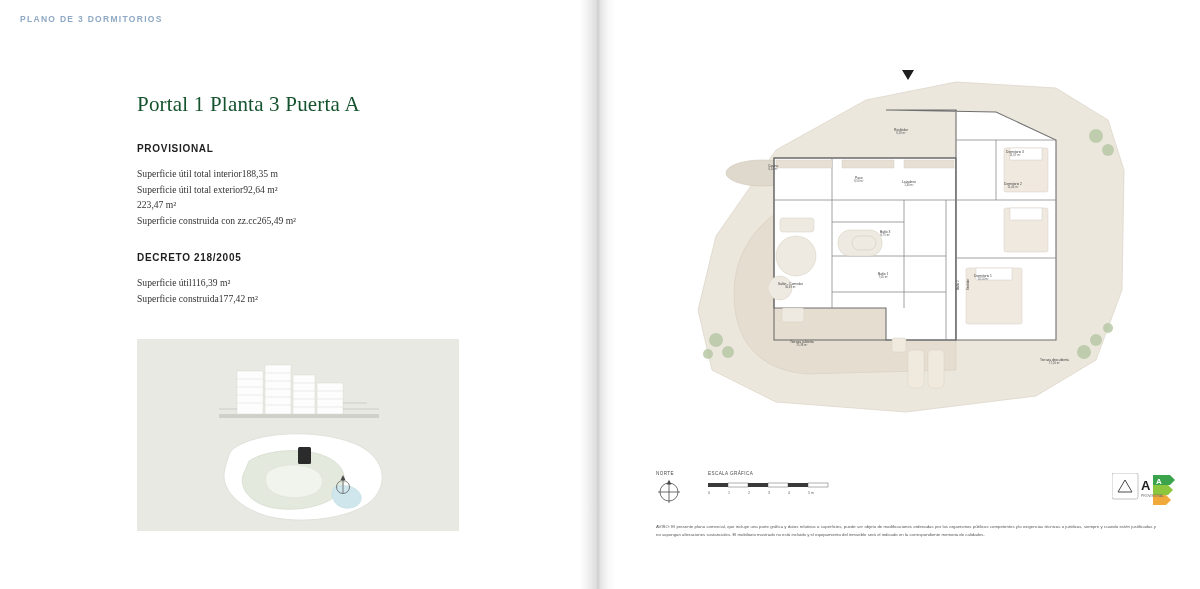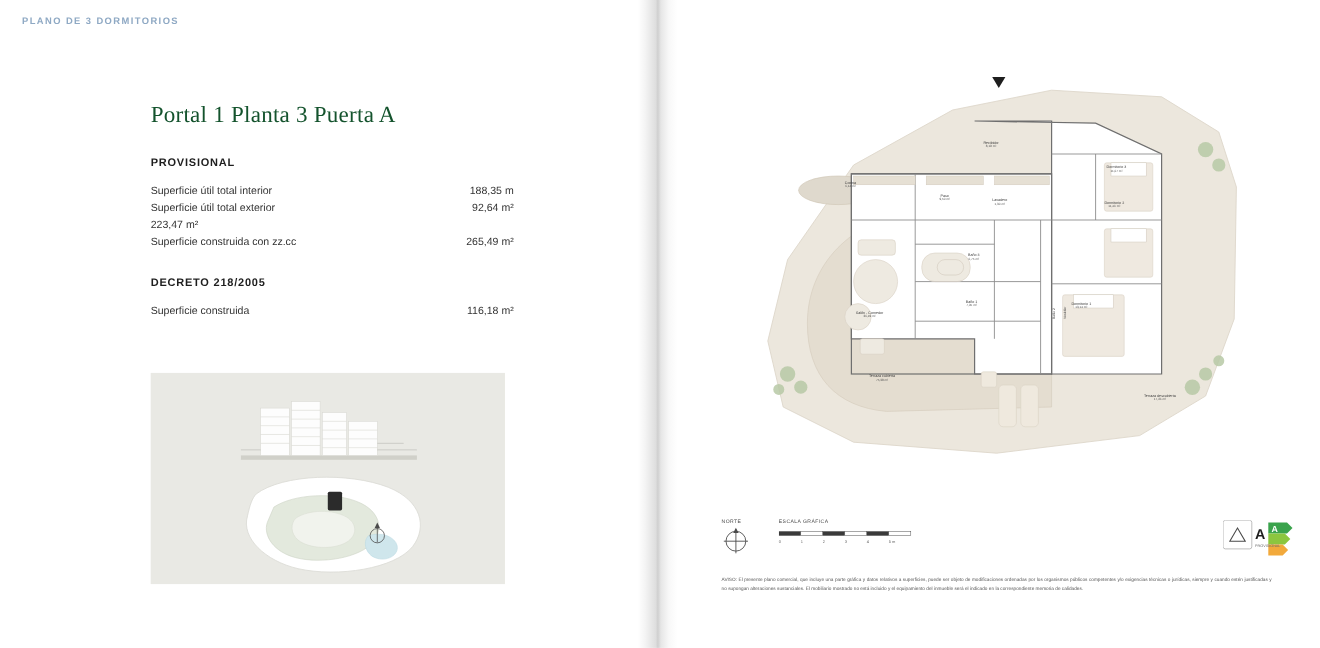--- a/index.html
+++ b/index.html
@@ -60,25 +60,25 @@
   .section-head {
     font-size: 10px;
     font-weight: bold;
     letter-spacing: 0.7px;
     color: #1e1e1e;
     margin-bottom: 12px;
   }
 
   .row {
     display: flex;
-    justify-content: space-between;
     align-items: baseline;
     font-size: 9.6px;
     color: #333;
     line-height: 1.62;
+    font-family: Liberation Serif, serif;
   }
   .row .label { white-space: nowrap; }
   .row .value { white-space: nowrap; text-align: right; }
 
   .block-gap { height: 24px; }
 
   .thumb {
     position: absolute;
     left: 137px;
     top: 339px;
@@ -229,22 +229,26 @@
           <span class="label">Superficie construida con zz.cc</span>
           <span class="value">265,49 m²</span>
         </div>
       </div>
 
       <div class="block-gap"></div>
 
       <div>
         <div class="section-head">DECRETO 218/2005</div>
         <div class="row">
+          <span class="label">Superficie útil</span>
+          <span class="value">116,39 m²</span>
+        </div>
+        <div class="row">
           <span class="label">Superficie construida</span>
-          <span class="value">116,18 m²</span>
+          <span class="value">177,42 m²</span>
         </div>
       </div>
     </div>
 
     <div class="thumb">
       <svg width="322" height="192" viewBox="0 0 322 192">
         <rect x="0" y="0" width="322" height="192" fill="#e9e9e4"></rect>
 
         <g opacity="0.95">
           <rect x="82" y="75" width="160" height="4" fill="#cfcfc8"></rect>

